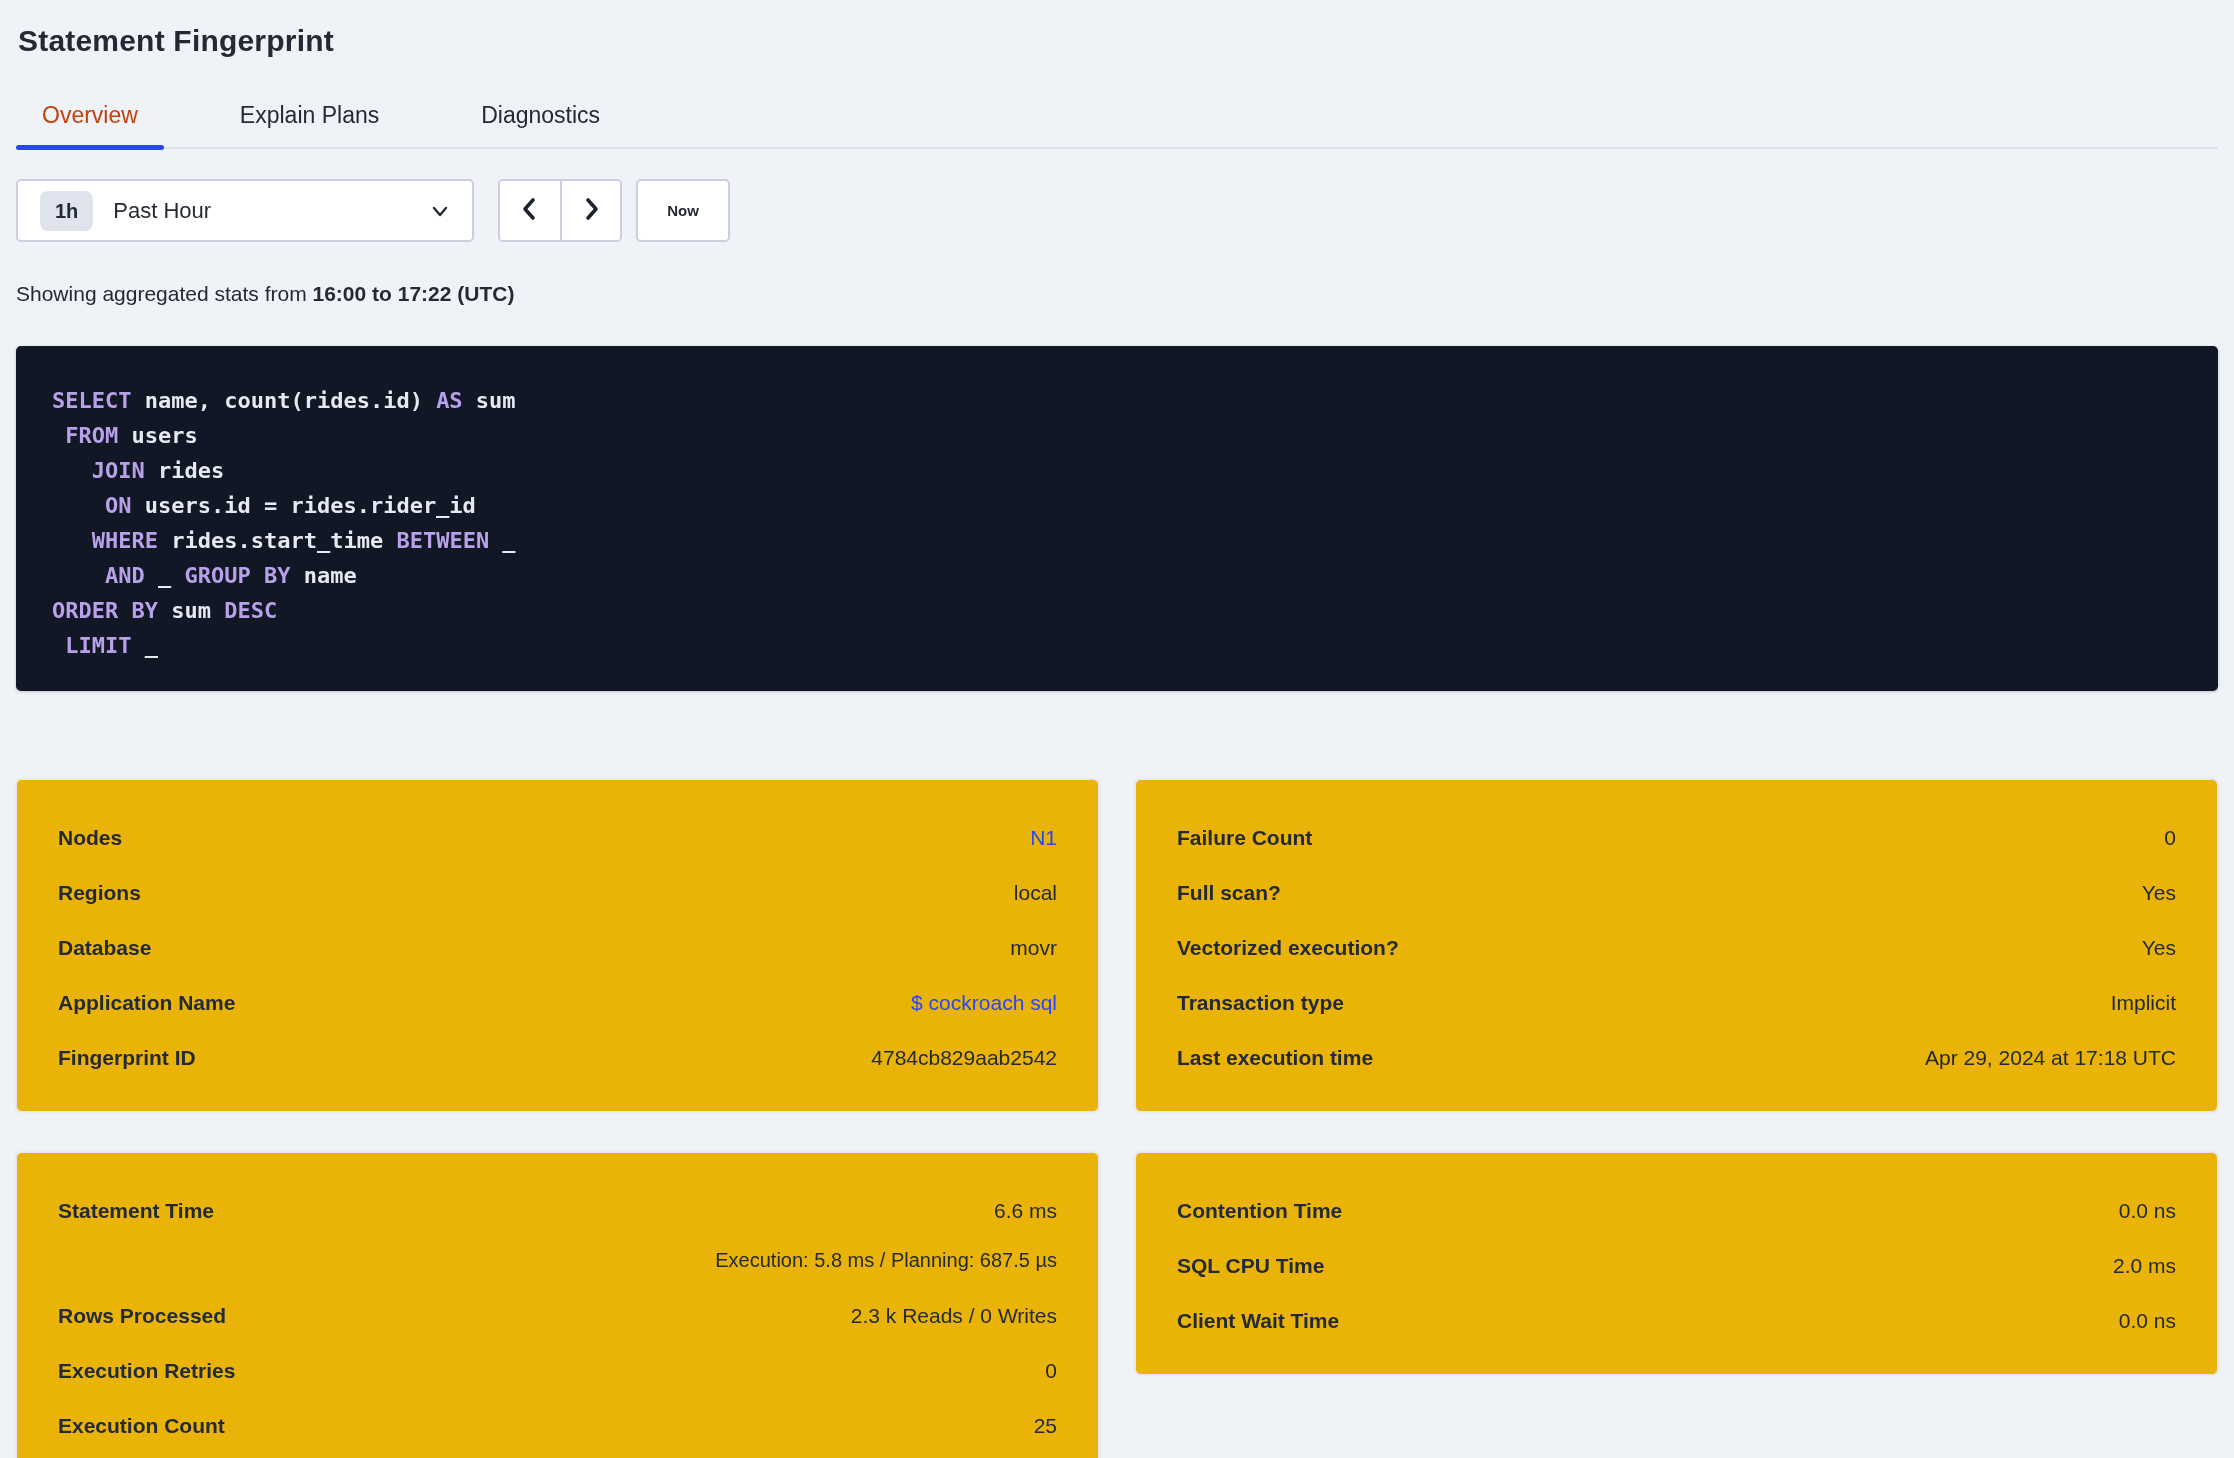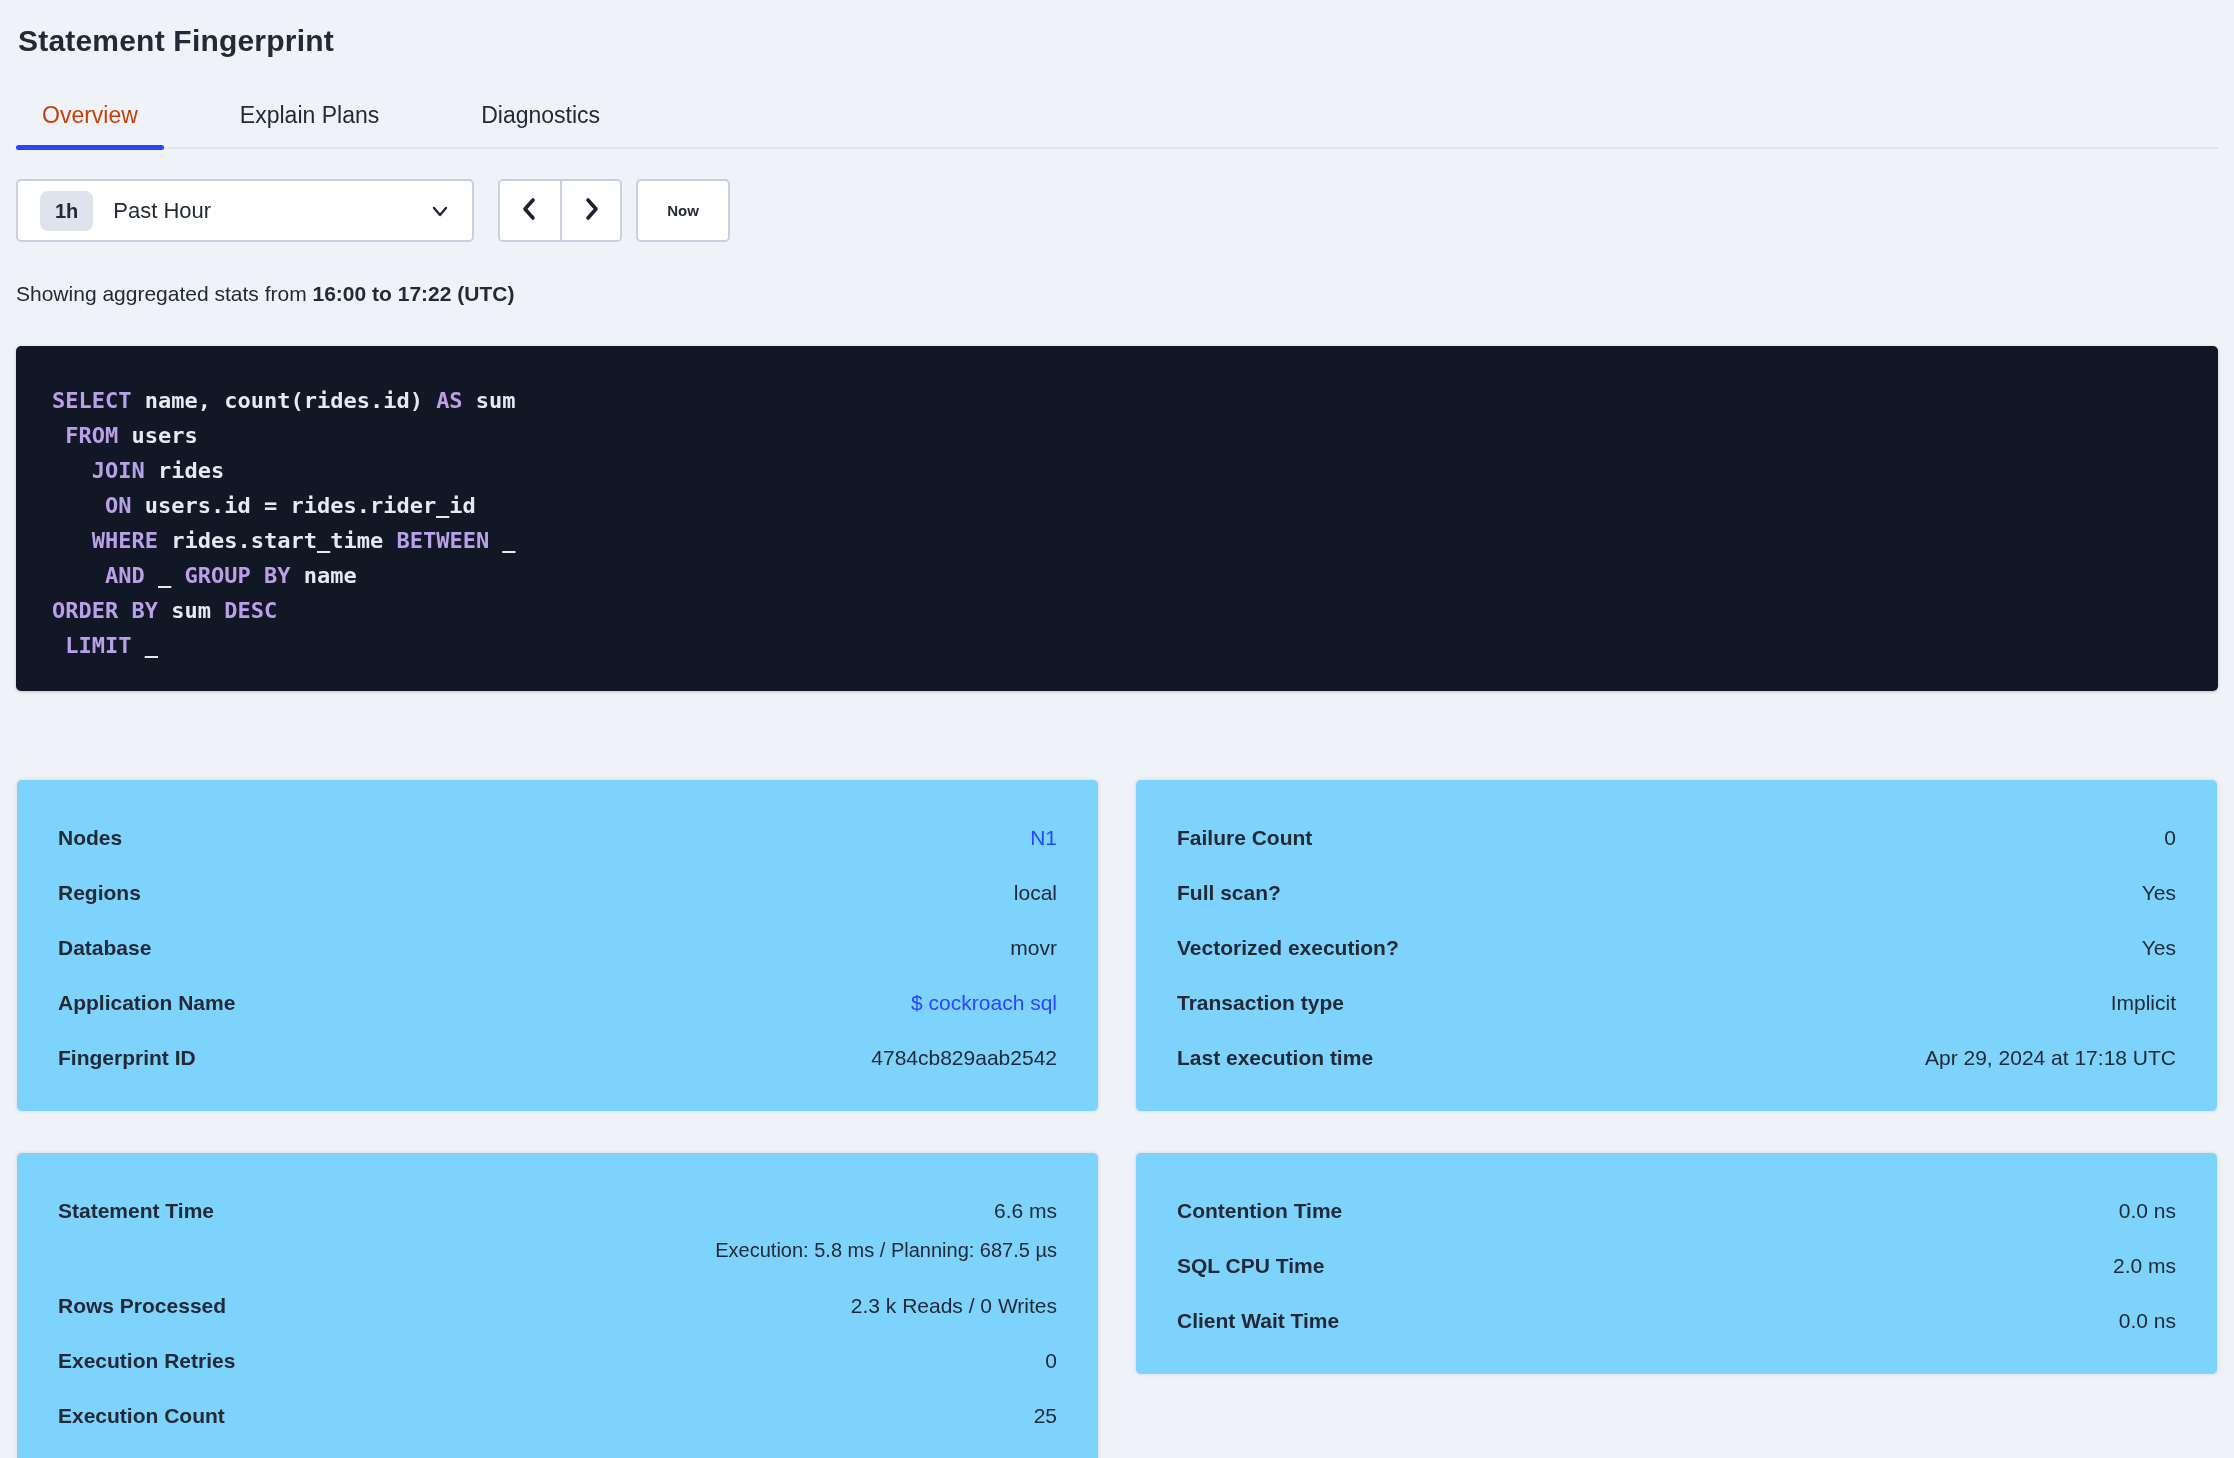--- a/index.html
+++ b/index.html
@@ -101,37 +101,37 @@
 
   
   .cards-grid {
     margin-top: 88px;
     display: grid;
     grid-template-columns: 1fr 1fr;
     column-gap: 36px; row-gap: 40px;
     align-items: start;
   }
   .card {
-    background: #7dd3fc;
+    background: #eab308;
     border: 1px solid #e2e7ef;
     border-radius: 6px;
     box-shadow: 0 0 3px rgba(67,90,111,0.10);
     padding: 46px 41px 10px 41px;
   }
   .stat-row {
     display: flex; justify-content: space-between; align-items: flex-start;
     margin-bottom: 32px;
   }
   .stat-label {
     font-size: 21px; font-weight: 700; color: #242a35; line-height: 23px;
   }
   .stat-value-wrap { text-align: right; }
   .stat-value { font-size: 21px; color: #242a35; line-height: 23px; }
   .stat-value.link { color: #2945ff; cursor: pointer; }
-  .stat-sub { margin-top: 16px; font-size: 20px; color: #242a35; line-height: 24px; }
+  .stat-sub { margin-top: 26px; font-size: 20px; color: #242a35; line-height: 24px; }
 </style>
 </head>
 <body>
 
 <div class="page">
 
   <h1 class="page-title">Statement Fingerprint</h1>
 
   <div class="tabs-bar">
     <div class="tab active">Overview</div>

